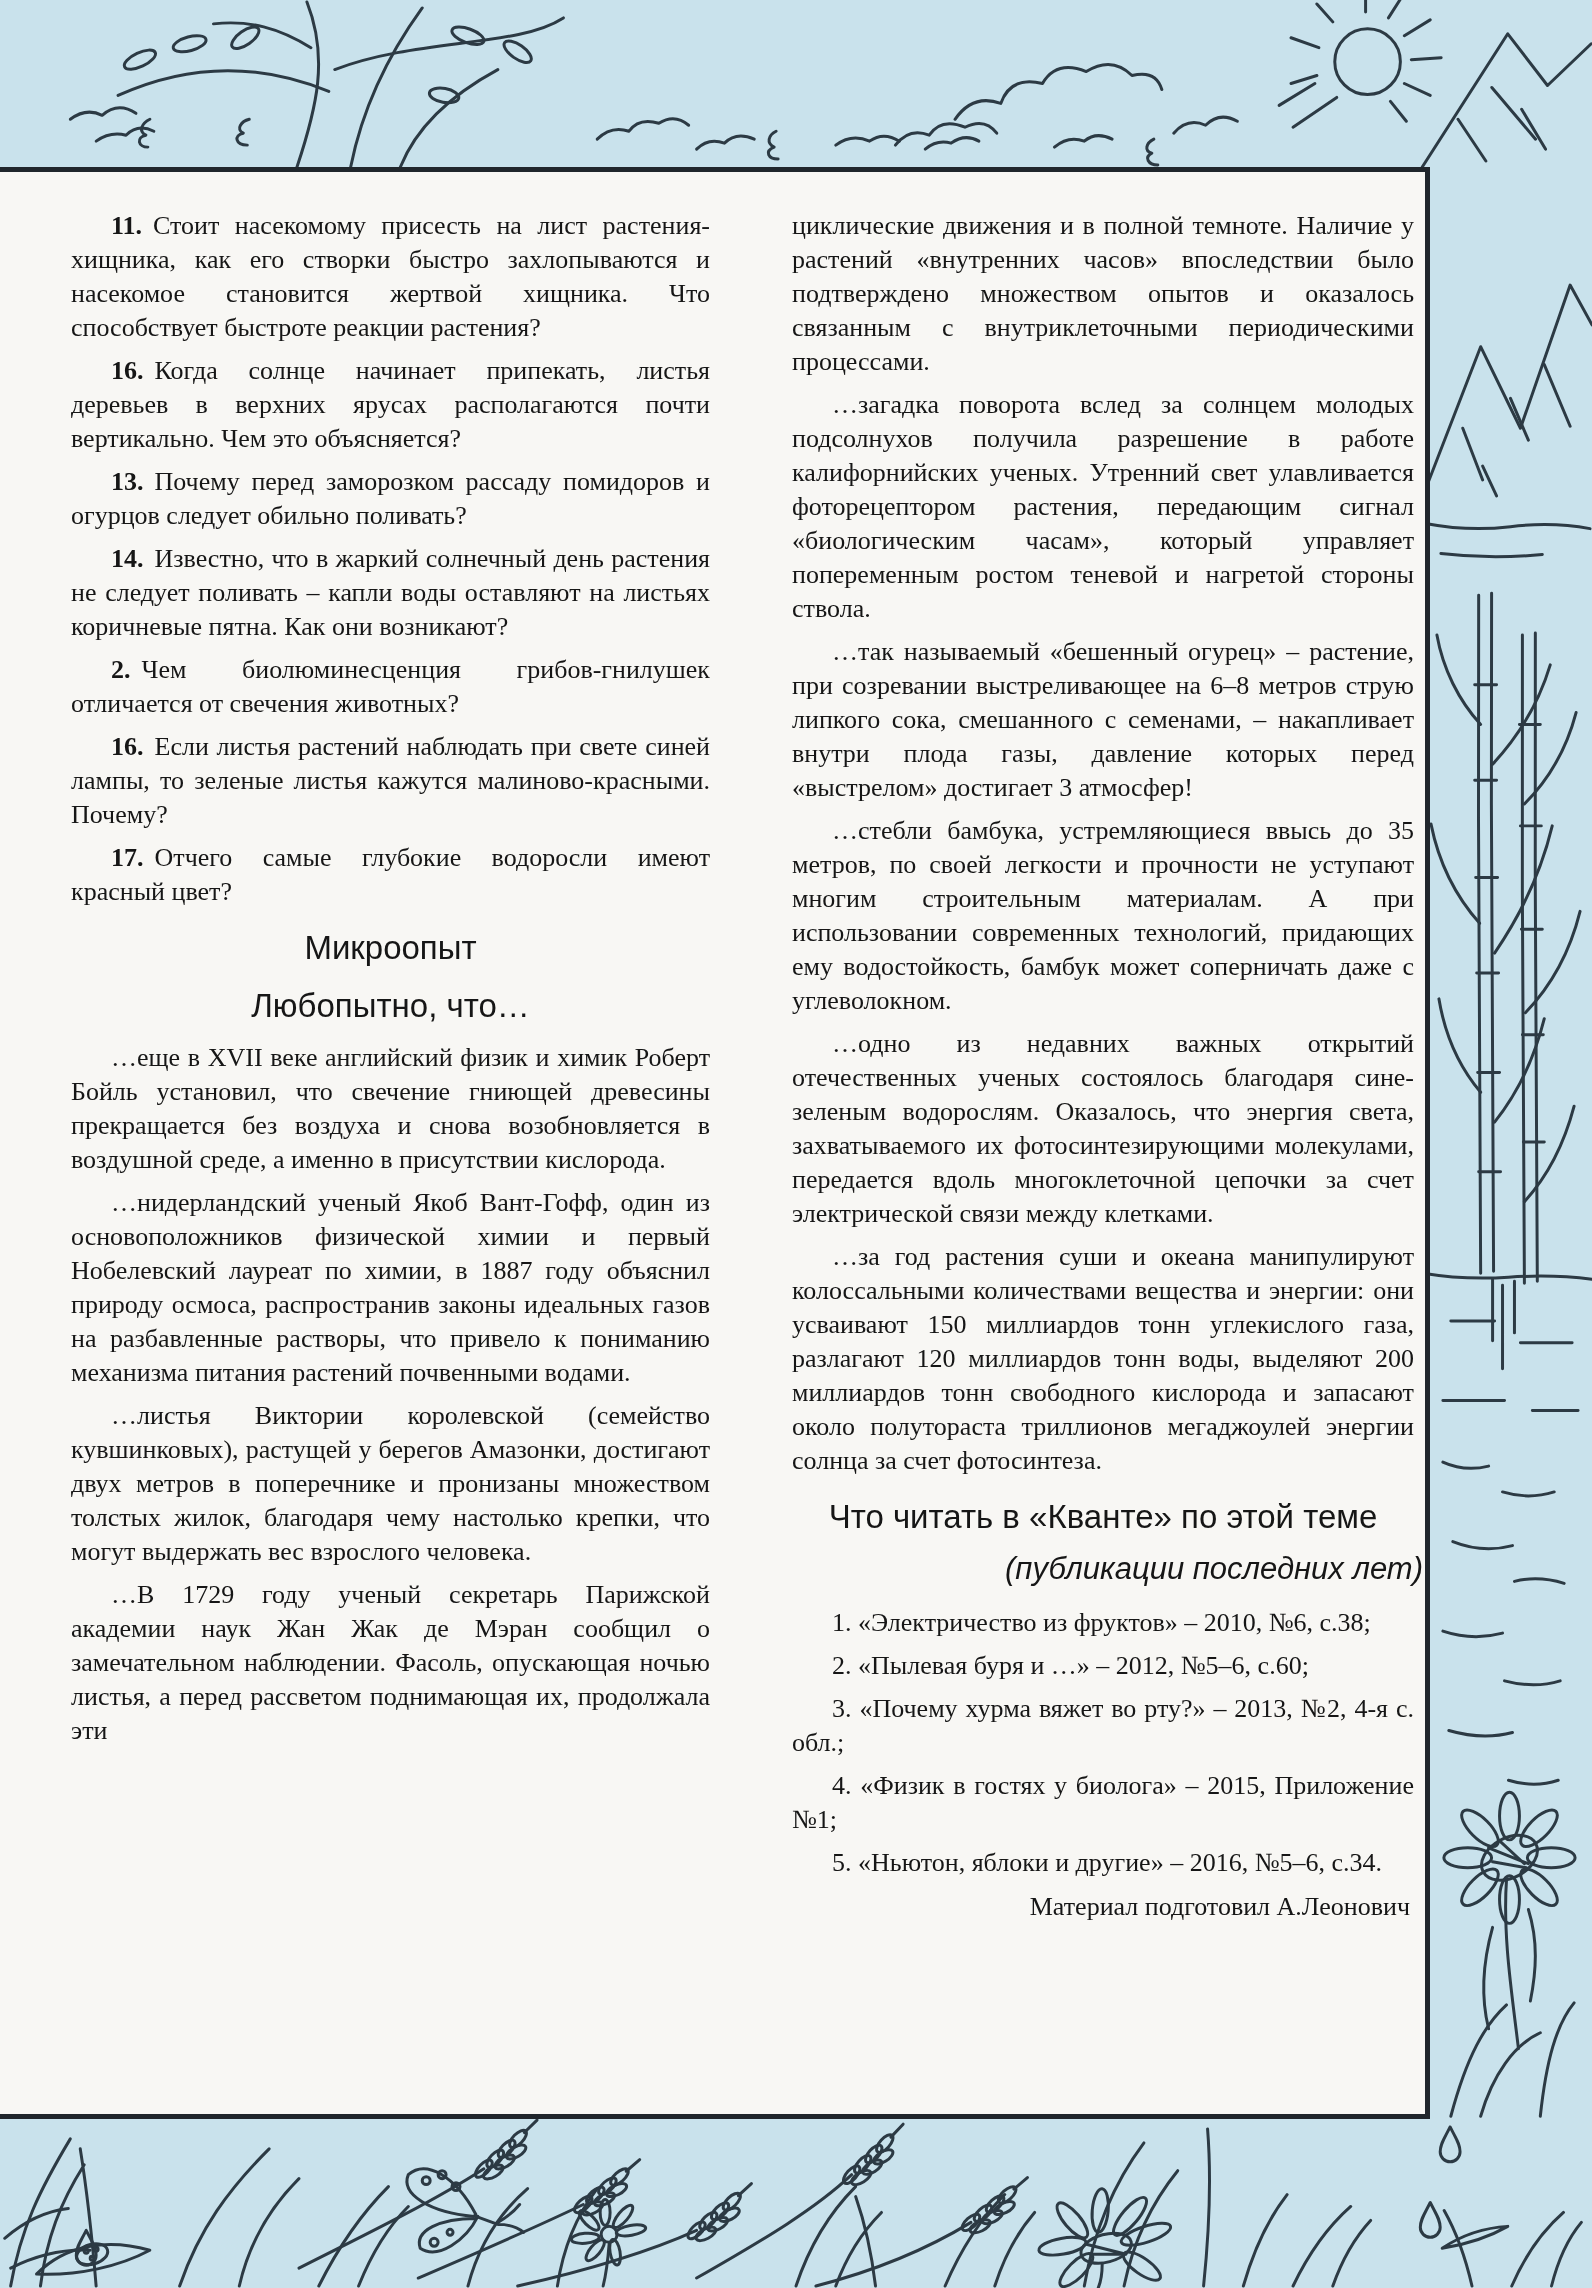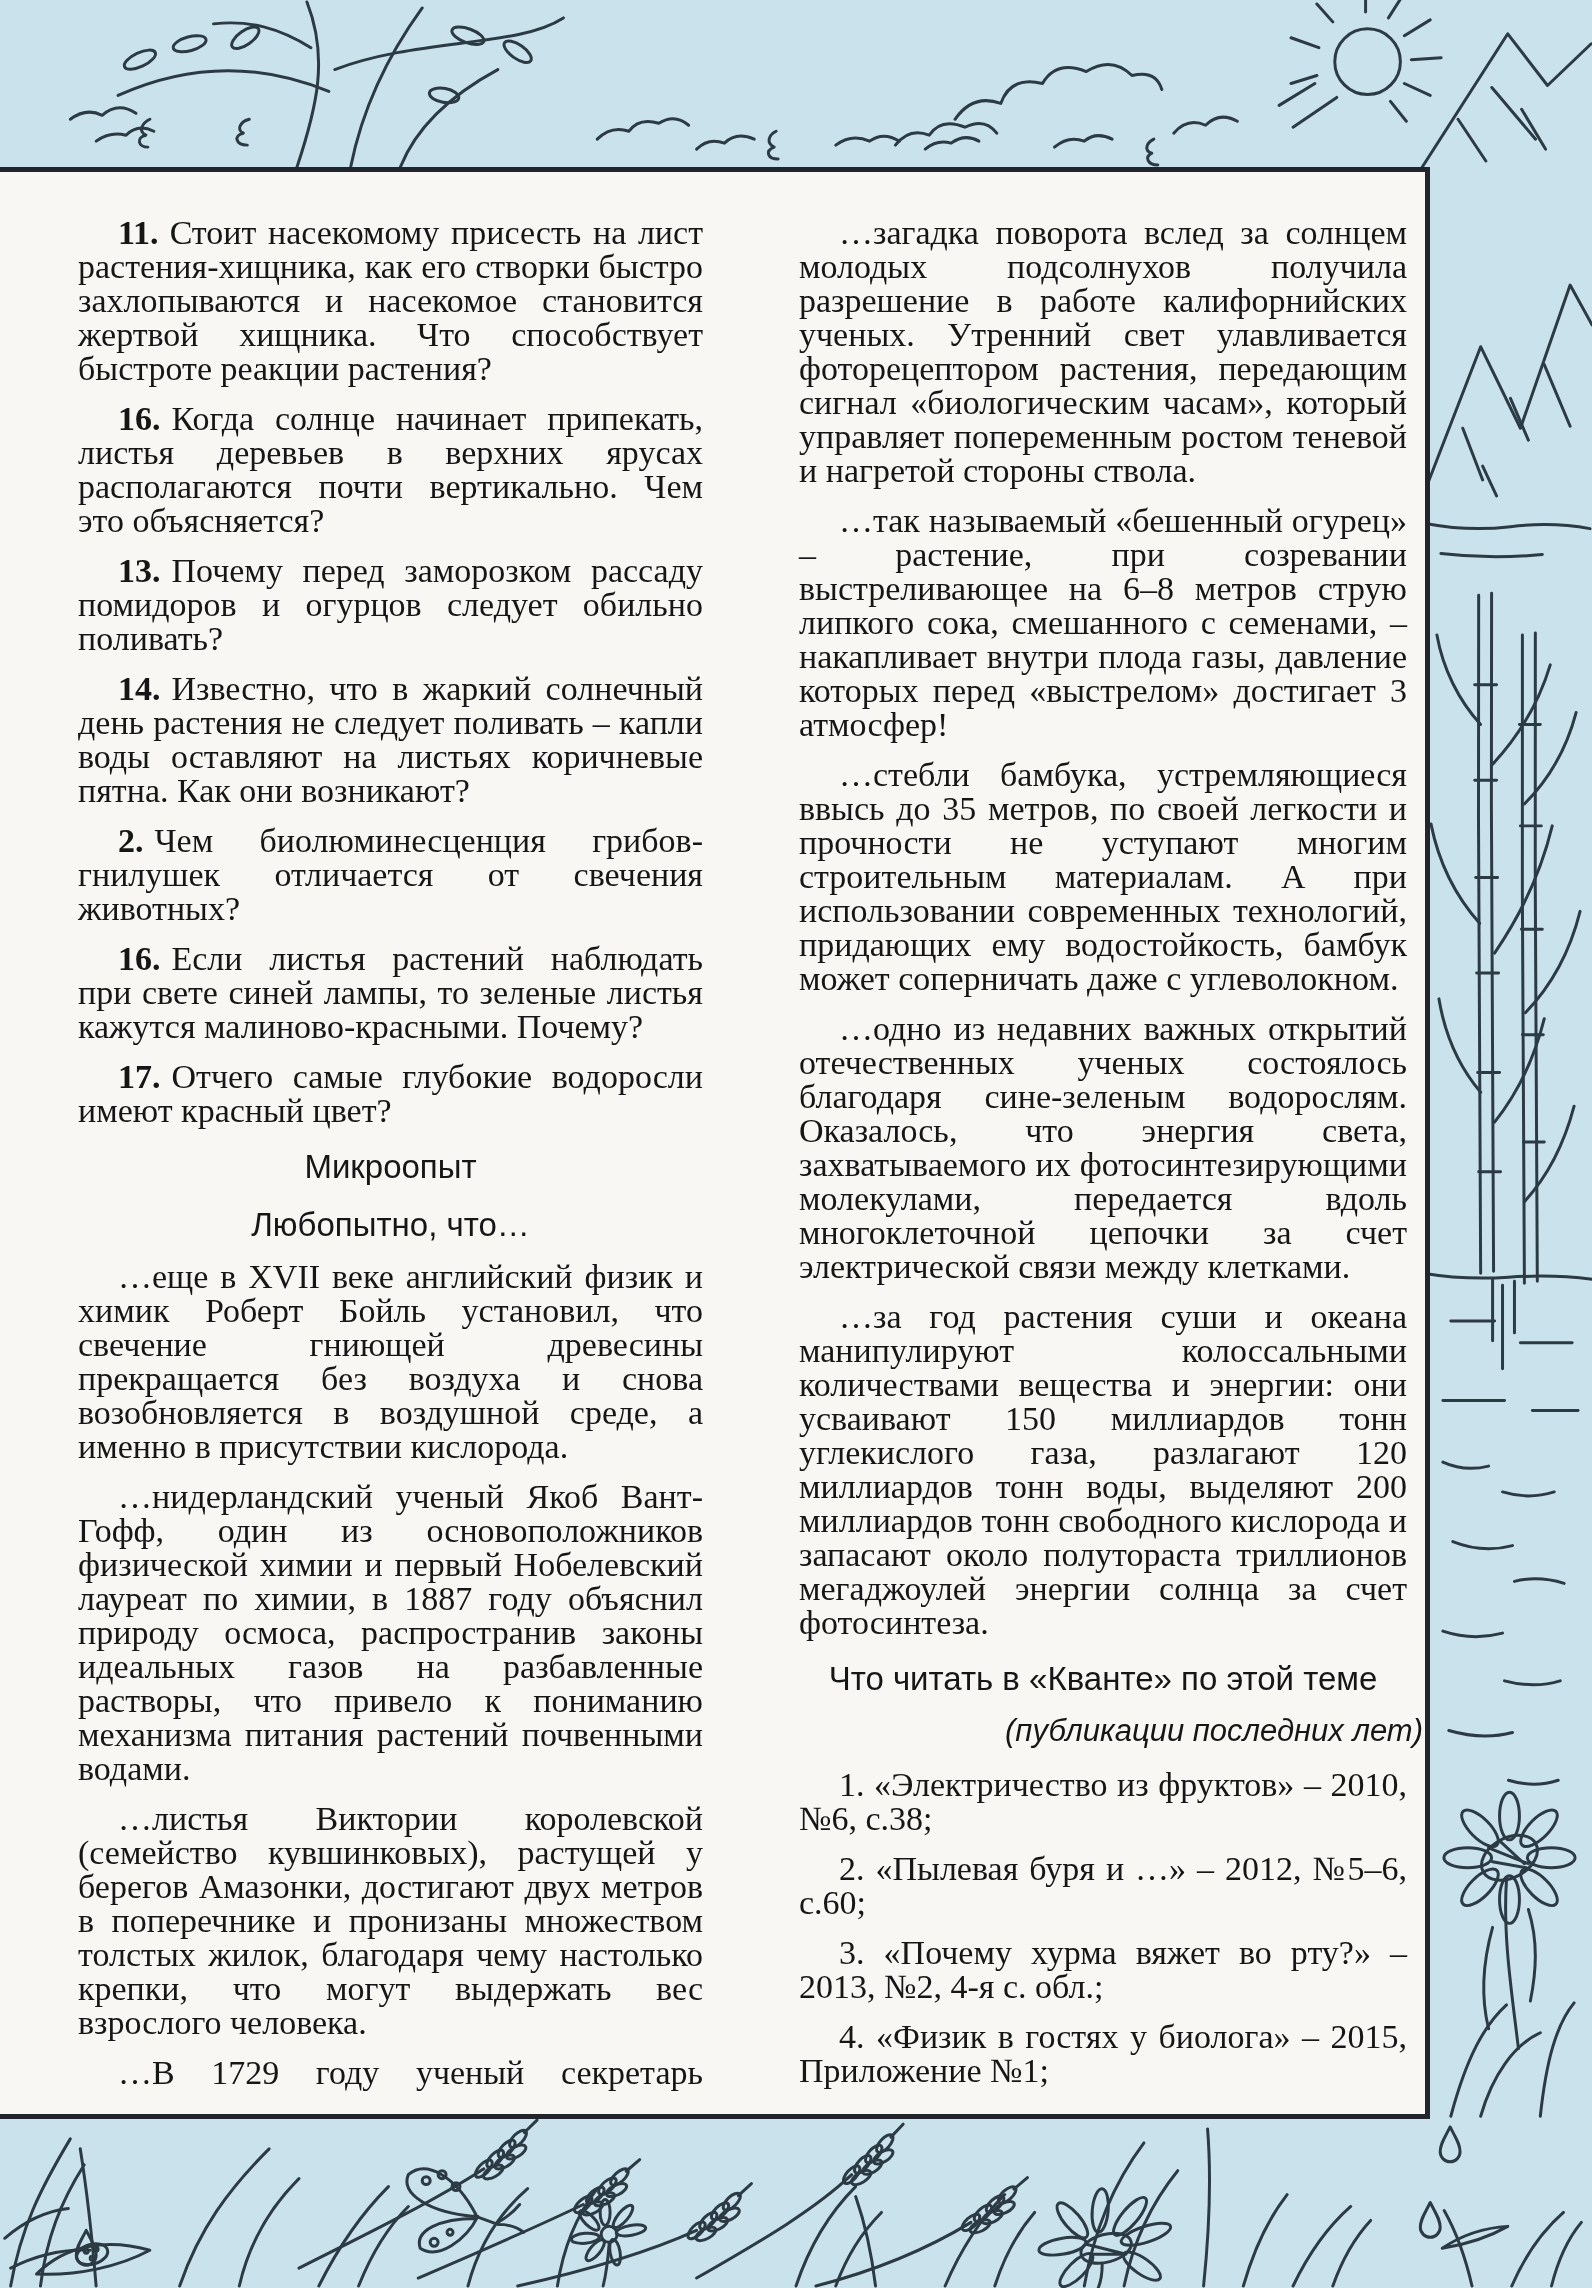--- a/index.html
+++ b/index.html
@@ -6,21 +6,21 @@
   .page{position:relative;width:1592px;height:2289px;background:#c9e2ec;overflow:hidden;
         font-family:"Liberation Serif", serif;color:#161616;}
   svg.sketch{position:absolute;display:block;}
   .sketch *{stroke:#2c3a44;fill:none;stroke-width:3;stroke-linecap:round;stroke-linejoin:round;}
   .paper{position:absolute;left:0;top:167px;width:1430px;height:1952px;box-sizing:border-box;
          background:#f8f7f4;border-top:5px solid #20262c;border-right:5px solid #20262c;
          border-bottom:5px solid #20262c;overflow:hidden;}
   .col{position:absolute;top:28px;height:1891px;overflow:hidden;text-align:justify;}
   .col-left{left:62px;width:657px;}
   .col-right{left:783px;width:640px;}
-  .col p{margin:16px;font-size:34px;line-height:34px;text-indent:40px;}
+  .col p{margin:9px;font-size:26px;line-height:34px;text-indent:40px;}
   p.noindent{text-indent:0;}
   .qnum{margin-right:11px;}
   h3{font-family:"Liberation Sans", sans-serif;font-weight:normal;font-size:33px;
      text-align:center;margin:20px 0 16px;text-indent:0;}
   p.sub{font-family:"Liberation Sans", sans-serif;font-style:italic;font-size:31px;
         text-align:right;text-indent:0 !important;margin:6px 0 20px !important;}
   p.credit{text-align:right;text-indent:0 !important;margin-top:10px !important;
            padding-right:4px;}
 </style>
 </head>
@@ -241,20 +241,21 @@
       <h3>Микроопыт</h3>
 
       <h3>Любопытно, что…</h3>
       <p>…еще в XVII веке английский физик и химик Роберт Бойль установил, что свечение гниющей древесины прекращается без воздуха и снова возобновляется в воздушной среде, а именно в присутствии кислорода.</p>
       <p>…нидерландский ученый Якоб Вант-Гофф, один из основоположников физической химии и первый Нобелевский лауреат по химии, в 1887 году объяснил природу осмоса, распространив законы идеальных газов на разбавленные растворы, что привело к пониманию механизма питания растений почвенными водами.</p>
       <p>…листья Виктории королевской (семейство кувшинковых), растущей у берегов Амазонки, достигают двух метров в поперечнике и пронизаны множеством толстых жилок, благодаря чему настолько крепки, что могут выдержать вес взрослого человека.</p>
       <p>…В 1729 году ученый секретарь Парижской академии наук Жан Жак де Мэран сообщил о замечательном наблюдении. Фасоль, опускающая ночью листья, а перед рассветом поднимающая их, продолжала эти</p>
     </div>
 
     <div class="col col-right">
+      <p class="noindent">циклические движения и в полной темноте. Наличие у растений «внутренних часов» впоследствии было подтверждено множеством опытов и оказалось связанным с внутриклеточными периодическими процессами.</p>
       <p>…загадка поворота вслед за солнцем молодых подсолнухов получила разрешение в работе калифорнийских ученых. Утренний свет улавливается фоторецептором растения, передающим сигнал «биологическим часам», который управляет попеременным ростом теневой и нагретой стороны ствола.</p>
       <p>…так называемый «бешенный огурец» – растение, при созревании выстреливающее на 6–8 метров струю липкого сока, смешанного с семенами, – накапливает внутри плода газы, давление которых перед «выстрелом» достигает 3 атмосфер!</p>
       <p>…стебли бамбука, устремляющиеся ввысь до 35 метров, по своей легкости и прочности не уступают многим строительным материалам. А при использовании современных технологий, придающих ему водостойкость, бамбук может соперничать даже с углеволокном.</p>
       <p>…одно из недавних важных открытий отечественных ученых состоялось благодаря сине-зеленым водорослям. Оказалось, что энергия света, захватываемого их фотосинтезирующими молекулами, передается вдоль многоклеточной цепочки за счет электрической связи между клетками.</p>
       <p>…за год растения суши и океана манипулируют колоссальными количествами вещества и энергии: они усваивают 150 миллиардов тонн углекислого газа, разлагают 120 миллиардов тонн воды, выделяют 200 миллиардов тонн свободного кислорода и запасают около полутораста триллионов мегаджоулей энергии солнца за счет фотосинтеза.</p>
 
       <h3>Что читать в «Кванте» по этой теме</h3>
       <p class="sub">(публикации последних лет)</p>
 
       <p>1. «Электричество из фруктов» – 2010, №6, с.38;</p>

